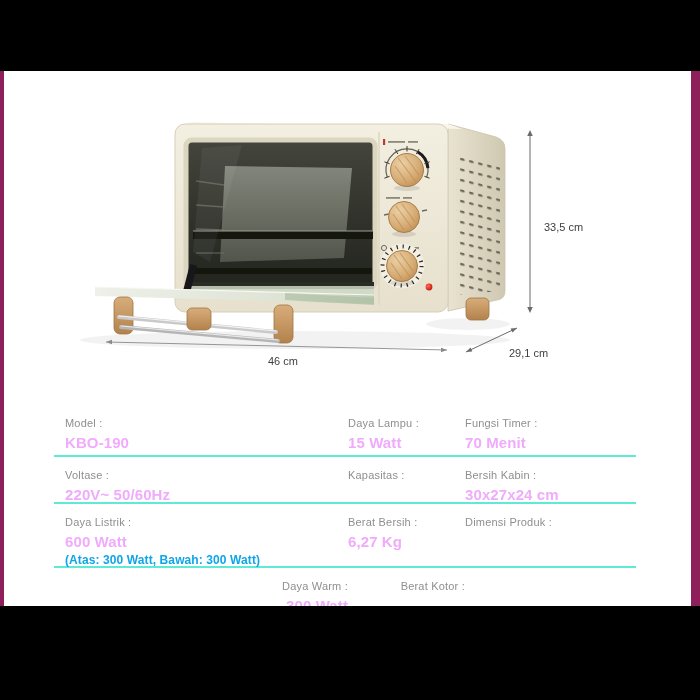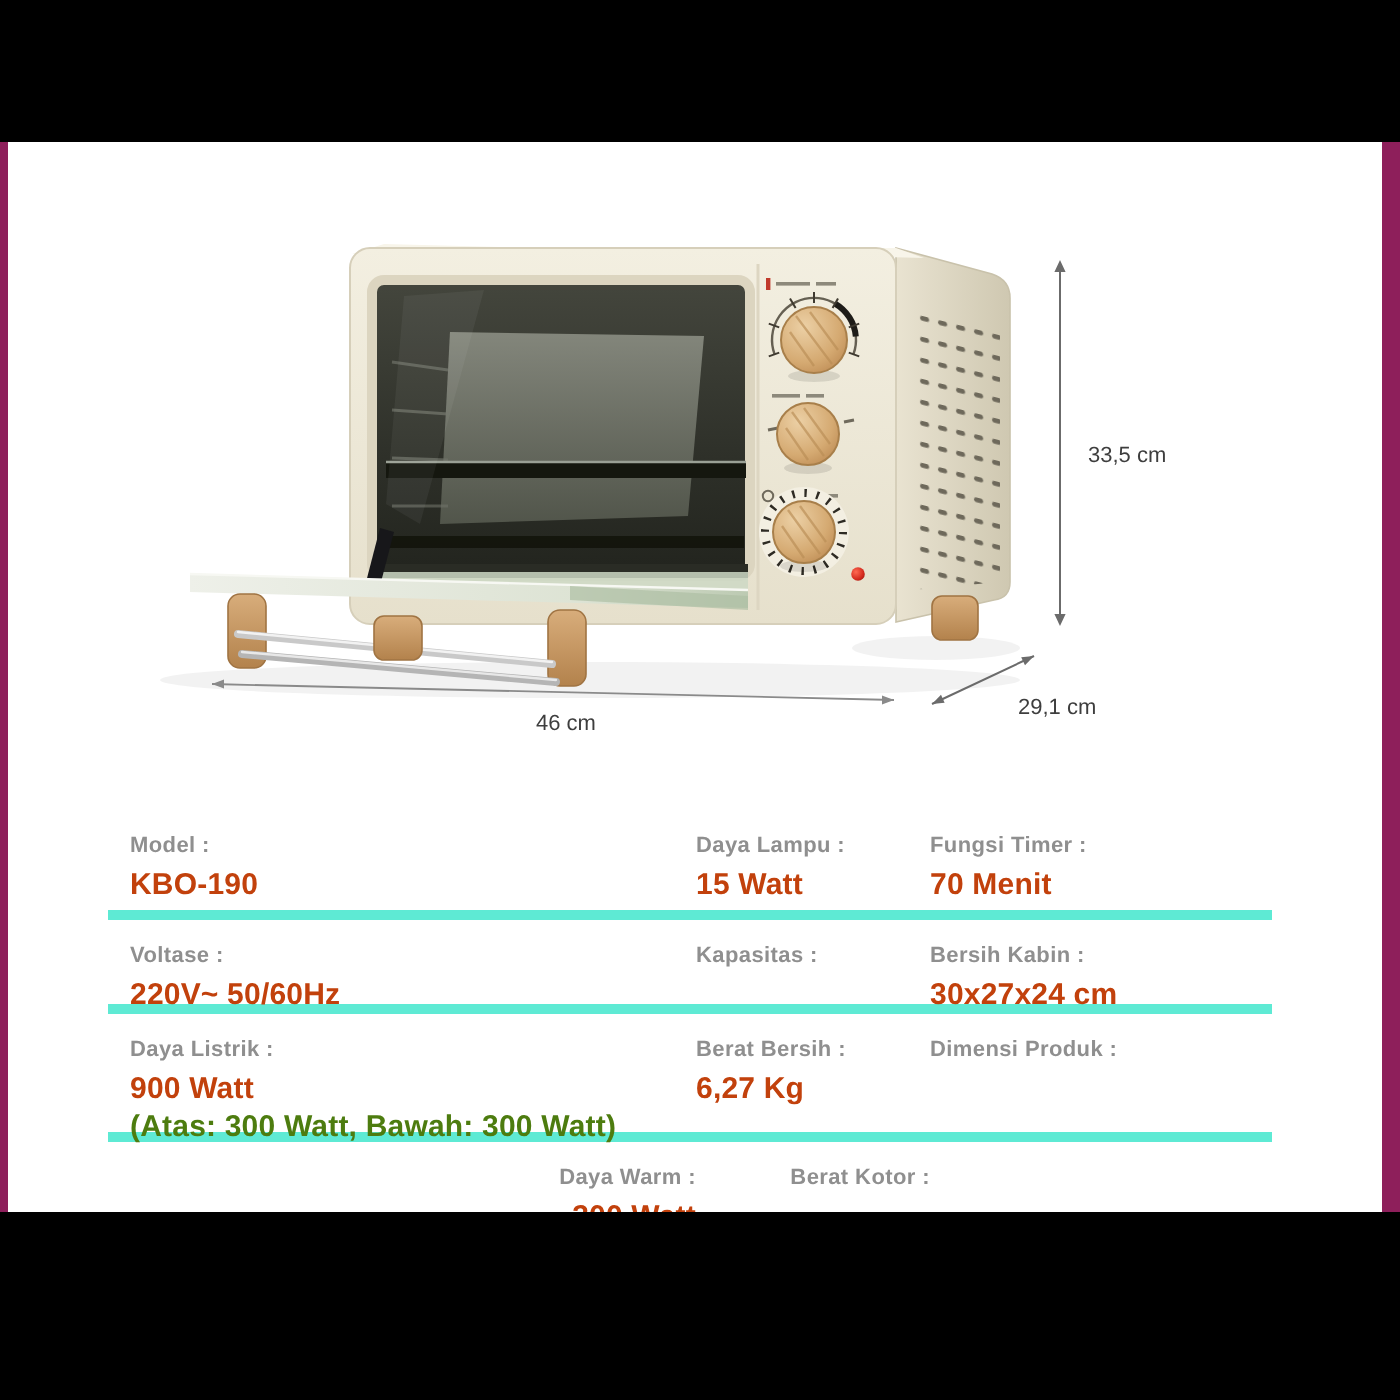--- a/index.html
+++ b/index.html
@@ -4,27 +4,27 @@
 <style>
   html,body{margin:0;padding:0;background:#000;}
   .canvas{position:relative;width:700px;height:606px;background:#000;overflow:hidden;
           font-family:"Liberation Sans",sans-serif;}
   .white-panel{position:absolute;left:0;top:71px;width:700px;height:561px;background:#ffffff;}
   .accent-left{position:absolute;left:0;top:71px;width:4px;height:561px;background:#8e1f5b;}
   .accent-right{position:absolute;left:691px;top:71px;width:9px;height:561px;background:#8e1f5b;}
   .product-svg{position:absolute;left:0;top:0;}
   .spec-table{position:absolute;left:54px;top:405px;width:582px;}
   .spec-row{display:grid;grid-template-columns:294px 117px 1fr;box-sizing:border-box;padding-top:12px;}
-  .spec-row.sep{border-top:5px solid #5eead4;}
+  .spec-row.sep{border-top:2px solid #5eead4;}
   .r1{height:50px;} .r2{height:47px;} .r3{height:64px;} .r4{height:58px;text-align:right;}
   .cell{overflow:visible;}
   .cell.c1{padding-left:11px;}
-  .spec-label{font-size:11px;color:#8f8f8f;letter-spacing:.2px;line-height:13px;font-weight:bold;}
-  .spec-value{font-size:15px;font-weight:bold;color:#c2410c;margin-top:4px;line-height:17px;letter-spacing:.1px;}
-  .spec-extra{font-size:15px;font-weight:bold;color:#4d7c0f;margin-top:2px;line-height:17px;white-space:nowrap;letter-spacing:.1px;}
+  .spec-label{font-size:11px;color:#8f8f8f;letter-spacing:.2px;line-height:13px;}
+  .spec-value{font-size:15px;font-weight:bold;color:#f0abfc;margin-top:4px;line-height:17px;letter-spacing:.1px;}
+  .spec-extra{font-size:12px;font-weight:bold;color:#0ea5e9;margin-top:2px;line-height:17px;white-space:nowrap;letter-spacing:.1px;}
   .dim-text{font-size:11px;fill:#3e3e3e;font-family:"Liberation Sans",sans-serif;}
 </style>
 </head>
 <body>
 
 <div class="canvas">
   <div class="white-panel"></div>
   <div class="accent-left"></div>
   <div class="accent-right"></div>
 
@@ -226,21 +226,21 @@
         <div class="spec-label">Kapasitas :</div>
       </div>
       <div class="cell">
         <div class="spec-label">Bersih Kabin :</div>
         <div class="spec-value">30x27x24 cm</div>
       </div>
     </div>
     <div class="spec-row sep r3">
       <div class="cell c1">
         <div class="spec-label">Daya Listrik :</div>
-        <div class="spec-value">900 Watt</div>
+        <div class="spec-value">600 Watt</div>
         <div class="spec-extra">(Atas: 300 Watt, Bawah: 300 Watt)</div>
       </div>
       <div class="cell">
         <div class="spec-label">Berat Bersih :</div>
         <div class="spec-value">6,27 Kg</div>
       </div>
       <div class="cell">
         <div class="spec-label">Dimensi Produk :</div>
       </div>
     </div>

